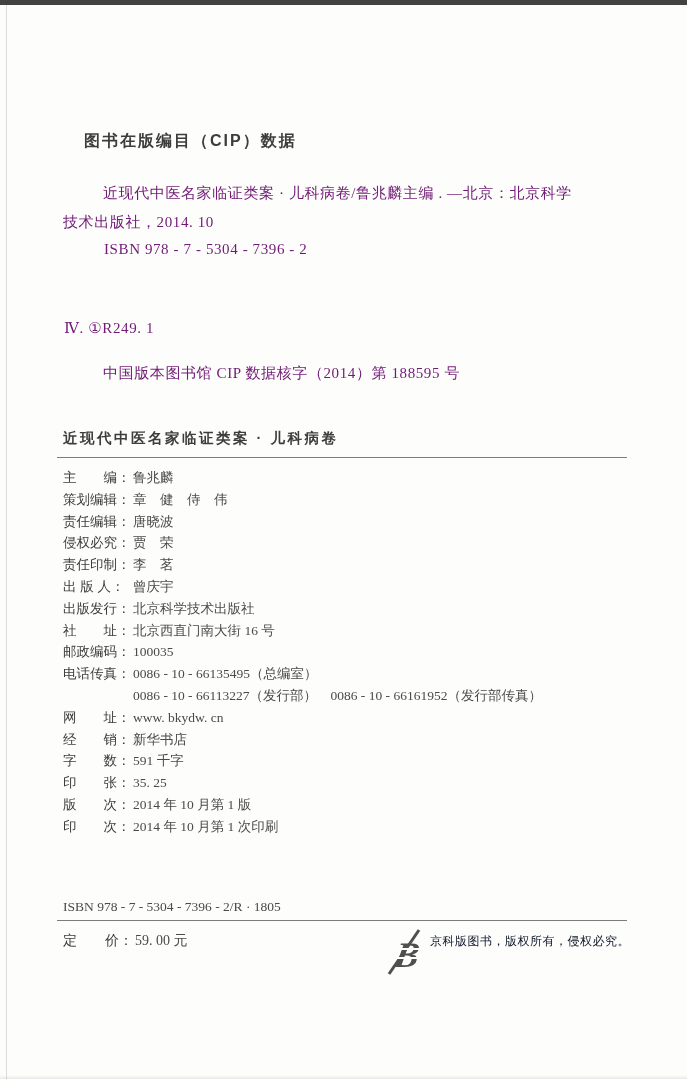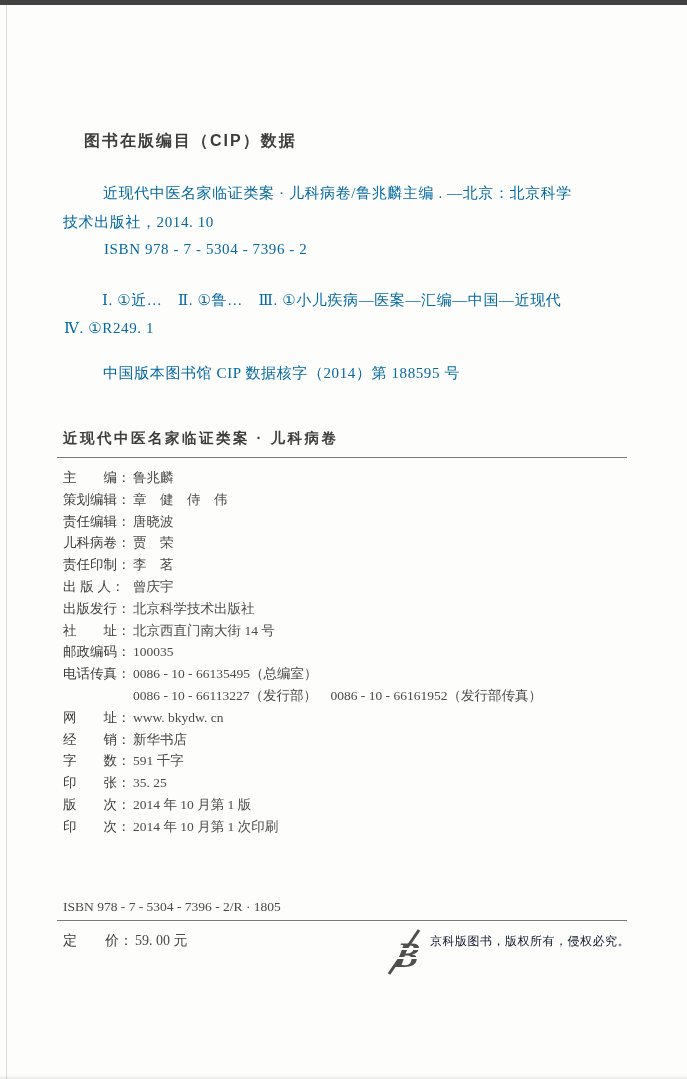--- a/index.html
+++ b/index.html
@@ -18,21 +18,21 @@
   .scan-edge-left{
     position:absolute;left:6px;top:5px;width:1px;height:1074px;
     background:#dcdcdc;
   }
   .abs{position:absolute;white-space:nowrap;}
   .cip-heading{
     left:84px;top:131px;
     font-family:"Liberation Sans","DejaVu Sans",sans-serif;
     font-weight:bold;font-size:16px;letter-spacing:2px;color:#3d3d3d;
   }
-  .cip-line{font-size:15px;letter-spacing:0.6px;color:#0369a1;}
+  .cip-line{font-size:15px;letter-spacing:0.6px;color:#701a75;}
   .cip-desc-1{left:103px;top:184px;}
   .cip-desc-2{left:63px;top:213px;}
   .cip-isbn{left:104px;top:241px;}
   .cip-class-1{left:102px;top:291px;}
   .cip-class-2{left:64px;top:319px;}
   .cip-reg{left:103px;top:364px;}
   .book-title{
     left:63px;top:429px;
     font-family:"Liberation Sans","DejaVu Sans",sans-serif;
     font-weight:600;font-size:14.5px;letter-spacing:2.5px;color:#3d3d3d;
@@ -66,36 +66,35 @@
 
 <div class="page">
 
   <div class="scan-edge-top"></div>
   <div class="scan-edge-left"></div>
 
   <div class="abs cip-heading">图书在版编目（CIP）数据</div>
   <div class="abs cip-line cip-desc-1">近现代中医名家临证类案 · 儿科病卷/鲁兆麟主编 . —北京：北京科学</div>
   <div class="abs cip-line cip-desc-2">技术出版社，2014. 10</div>
   <div class="abs cip-line cip-isbn">ISBN 978 - 7 - 5304 - 7396 - 2</div>
-  <div class="abs cip-line cip-class-1">Ⅰ. ①近…　Ⅱ. ①鲁…　Ⅲ. ①小儿疾病—医案—汇编—中国—近现代</div>
   <div class="abs cip-line cip-class-2">Ⅳ. ①R249. 1</div>
   <div class="abs cip-line cip-reg">中国版本图书馆 CIP 数据核字（2014）第 188595 号</div>
 
   <div class="abs book-title">近现代中医名家临证类案 · 儿科病卷</div>
   <div class="rule rule-title"></div>
 
   <div class="colophon-rows">
       <div class="colophon-row"><span class="row-label">主　　编：</span><span>鲁兆麟</span></div>
       <div class="colophon-row"><span class="row-label">策划编辑：</span><span>章　健　侍　伟</span></div>
       <div class="colophon-row"><span class="row-label">责任编辑：</span><span>唐晓波</span></div>
-      <div class="colophon-row"><span class="row-label">儿科病卷：</span><span>贾　荣</span></div>
+      <div class="colophon-row"><span class="row-label">侵权必究：</span><span>贾　荣</span></div>
       <div class="colophon-row"><span class="row-label">责任印制：</span><span>李　茗</span></div>
       <div class="colophon-row"><span class="row-label">出 版 人：</span><span>曾庆宇</span></div>
       <div class="colophon-row"><span class="row-label">出版发行：</span><span>北京科学技术出版社</span></div>
-      <div class="colophon-row"><span class="row-label">社　　址：</span><span>北京西直门南大街 14 号</span></div>
+      <div class="colophon-row"><span class="row-label">社　　址：</span><span>北京西直门南大街 16 号</span></div>
       <div class="colophon-row"><span class="row-label">邮政编码：</span><span>100035</span></div>
       <div class="colophon-row"><span class="row-label">电话传真：</span><span>0086 - 10 - 66135495（总编室）</span></div>
       <div class="colophon-row"><span class="row-label"></span><span>0086 - 10 - 66113227（发行部）　0086 - 10 - 66161952（发行部传真）</span></div>
       <div class="colophon-row"><span class="row-label">网　　址：</span><span>www. bkydw. cn</span></div>
       <div class="colophon-row"><span class="row-label">经　　销：</span><span>新华书店</span></div>
       <div class="colophon-row"><span class="row-label">字　　数：</span><span>591 千字</span></div>
       <div class="colophon-row"><span class="row-label">印　　张：</span><span>35. 25</span></div>
       <div class="colophon-row"><span class="row-label">版　　次：</span><span>2014 年 10 月第 1 版</span></div>
       <div class="colophon-row"><span class="row-label">印　　次：</span><span>2014 年 10 月第 1 次印刷</span></div>
     </div>

